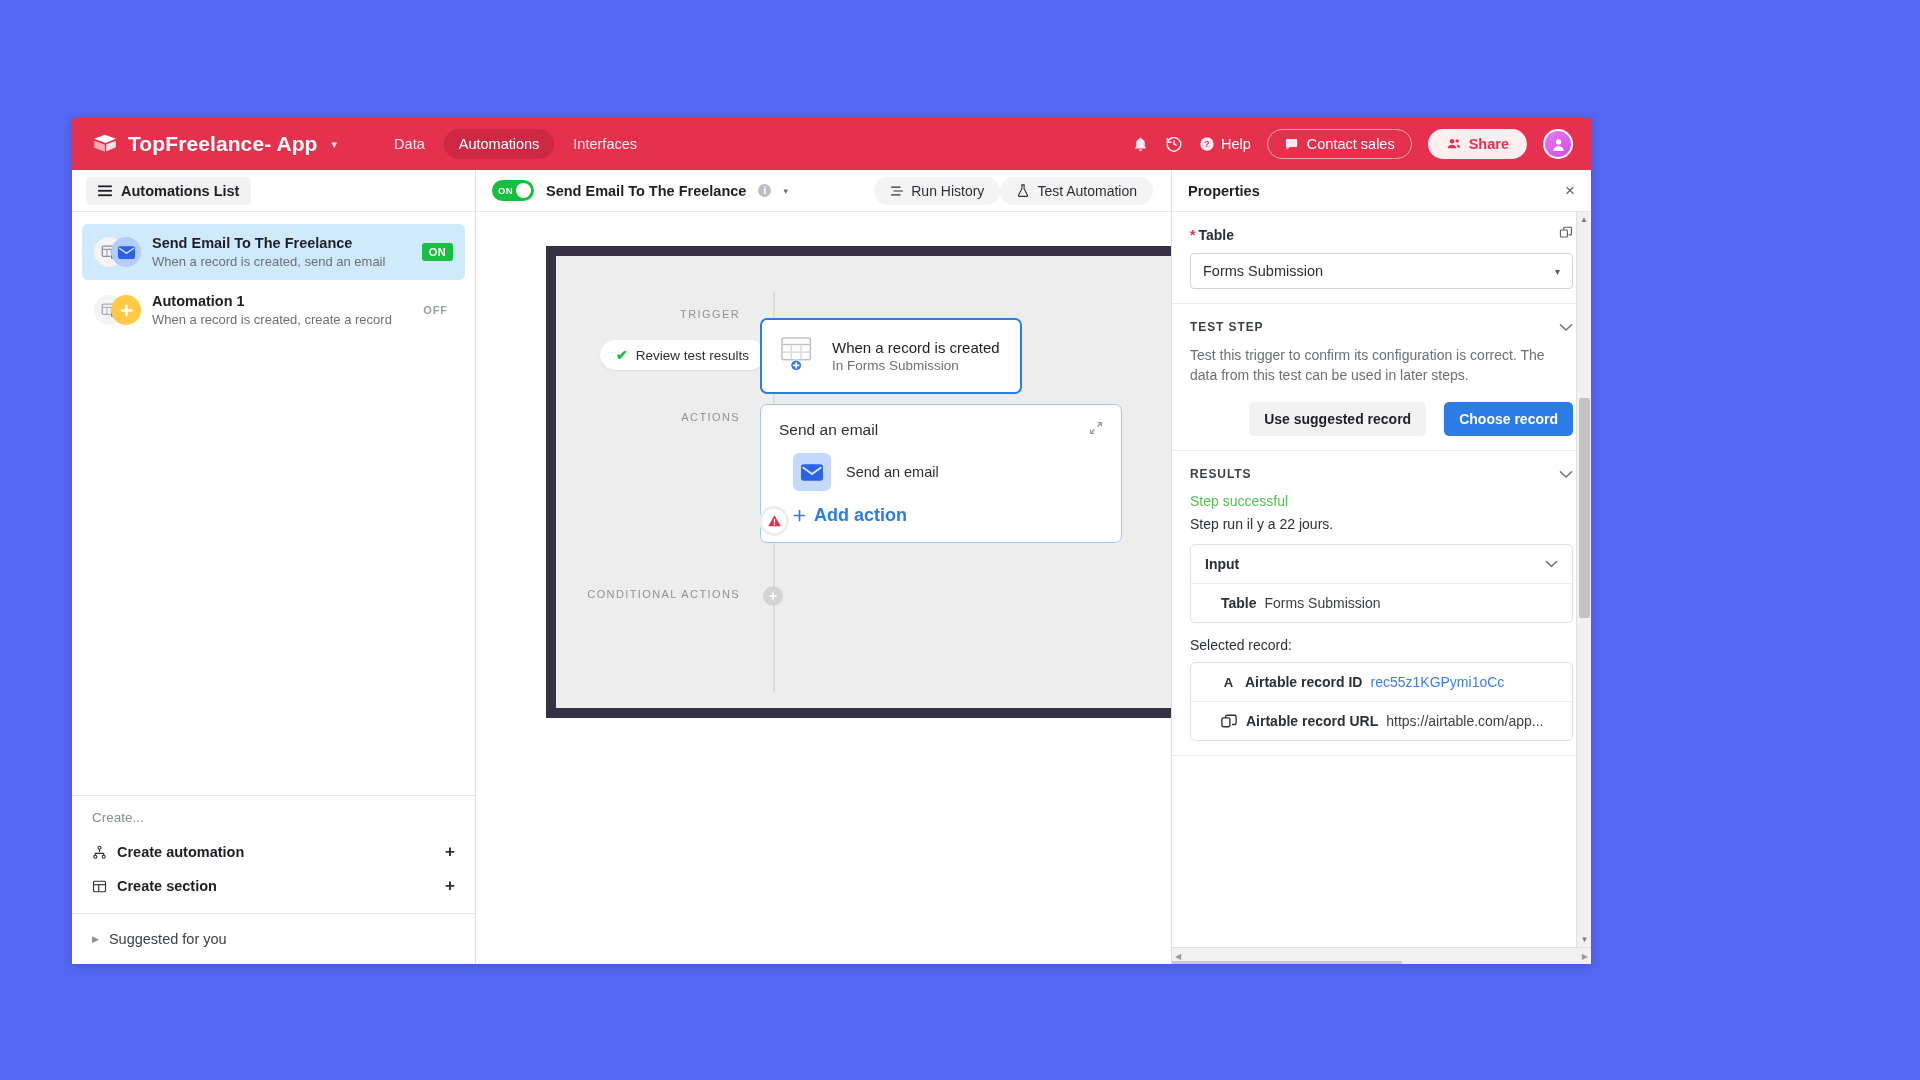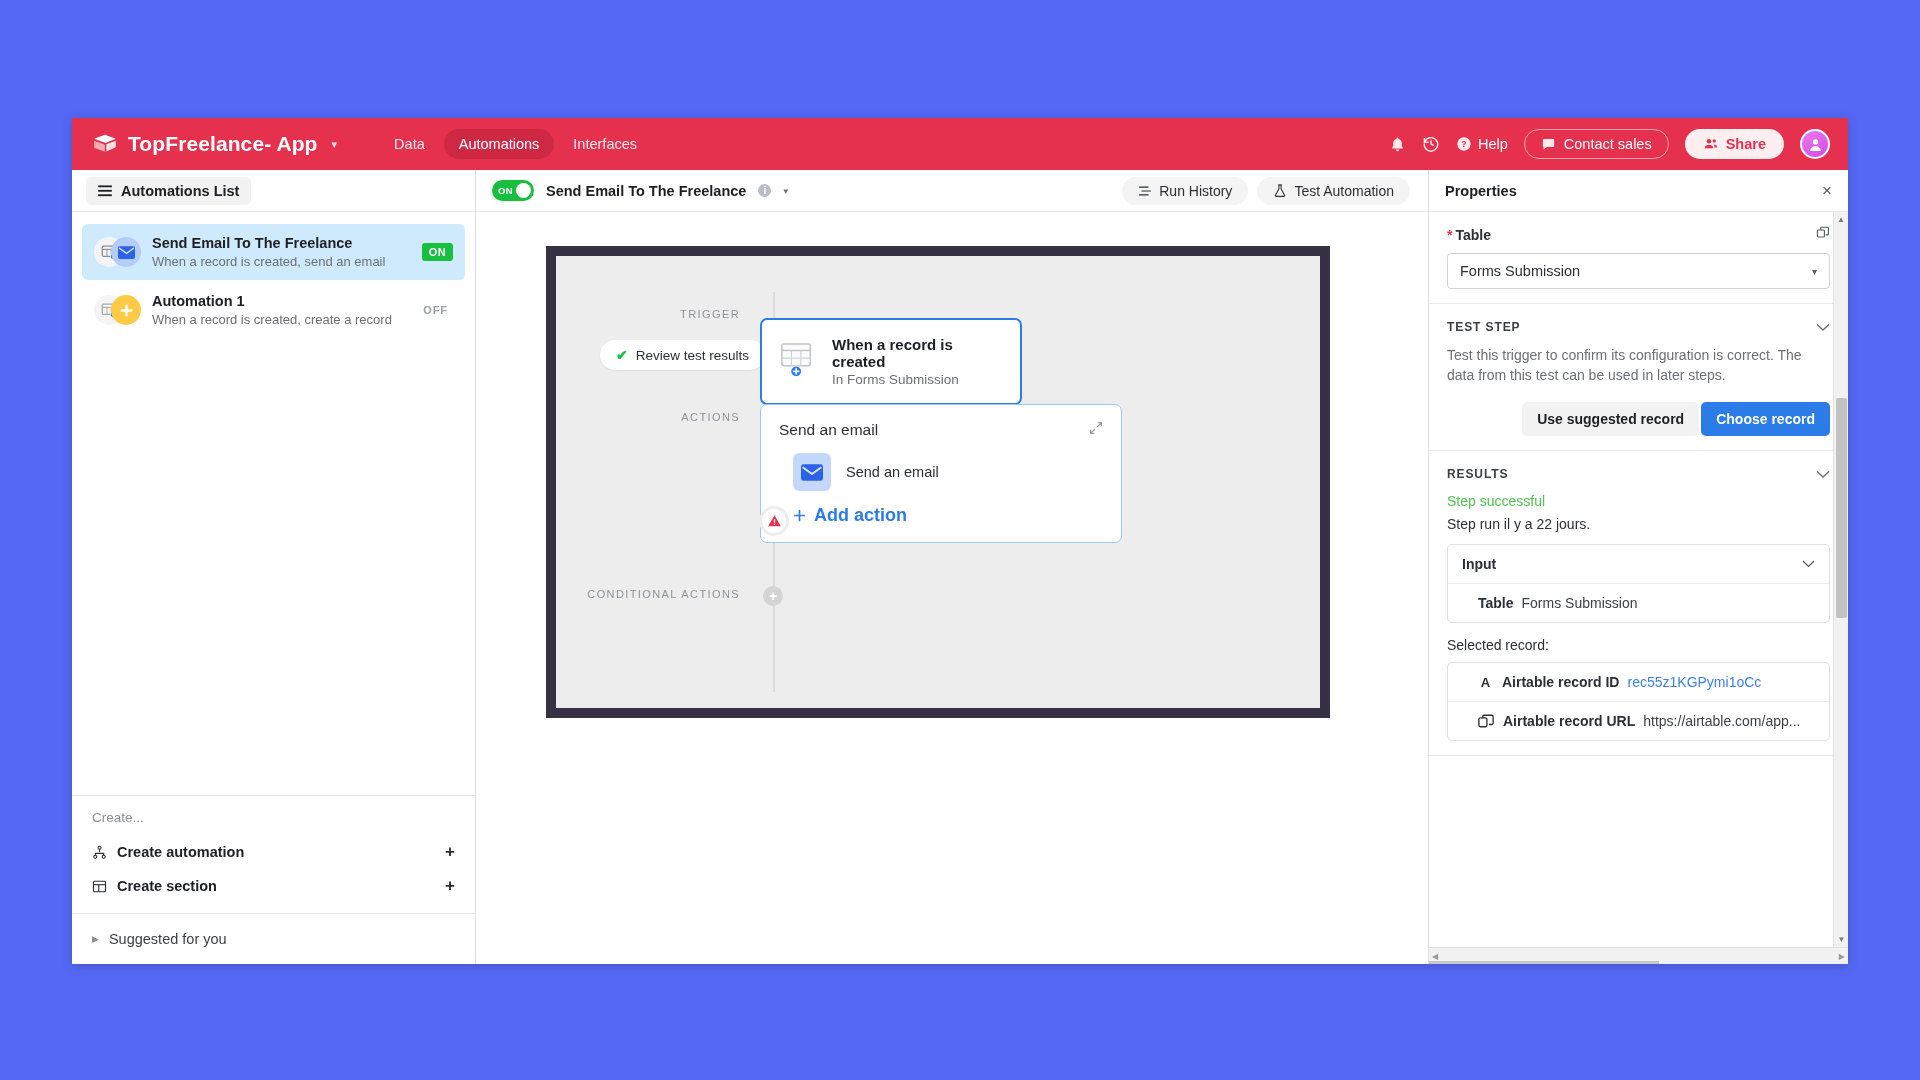--- a/index.html
+++ b/index.html
@@ -5,21 +5,21 @@
   * { box-sizing: border-box; margin: 0; padding: 0; }
   html, body {
     width: 1920px; height: 1080px;
     background: #5468f5;
     font-family: "Liberation Sans", sans-serif;
     overflow: hidden;
   }
   .app-window {
     position: absolute;
     left: 72px; top: 118px;
-    width: 1776px; height: 846px;
+    width: 1519px; height: 846px;
     background: #ffffff;
     overflow: hidden;
     box-shadow: 0 2px 10px rgba(0,0,0,.18);
   }
 
   
   .topbar {
     height: 52px; background: #e5304e;
     display: flex; align-items: center;
     padding: 0 18px 0 20px;
@@ -122,21 +122,21 @@
   }
   .toggle-on .lbl { font-size: 9.5px; font-weight: 700; color: #fff; margin-left: 3px; letter-spacing: .3px; }
   .toggle-on .knob { position: absolute; right: 3px; width: 15px; height: 15px; border-radius: 50%; background: #fff; }
   .canvas-title { font-size: 14.5px; font-weight: 700; color: #1d1f25; }
   .info-dot {
     width: 13px; height: 13px; border-radius: 50%; background: #b9bec4;
     color: #fff; font-size: 10px; display: inline-flex; align-items: center;
     justify-content: center; font-weight: 700; cursor: pointer;
   }
   .title-caret { font-size: 9px; color: #6b6f76; cursor: pointer; }
-  .tb-right { margin-left: auto; display: flex; gap: 9px; }
+  .tb-right { margin-left: auto; display: flex; }
   .tb-pill {
     display: flex; align-items: center; gap: 7px;
     background: #f4f4f4; border-radius: 18px; padding: 6px 16px;
     font-size: 14px; color: #2b2f36; cursor: pointer; white-space: nowrap;
   }
   .canvas-area { flex: 1; background: #fff; position: relative; }
   .flow-frame {
     position: absolute; left: 70px; top: 34px;
     width: 784px; height: 472px;
     background: #ededed; border: 10px solid #363145;
@@ -151,21 +151,21 @@
     background: #fff; border-radius: 18px; padding: 7px 16px;
     font-size: 13.5px; color: #2b2f36; display: flex; align-items: center;
     gap: 8px; cursor: pointer; box-shadow: 0 1px 2px rgba(0,0,0,.07); z-index: 2;
   }
   .check { color: #18bf3e; font-size: 14px; font-weight: 700; }
   .trigger-card {
     position: absolute; left: 204px; top: 62px; width: 262px;
     background: #fff; border: 2px solid #2c7ce8; border-radius: 7px;
     padding: 16px 18px; display: flex; align-items: center; gap: 14px; cursor: pointer; z-index: 2;
   }
-  .tc-title { font-size: 15px; font-weight: 700; color: #1d1f25; margin-bottom: 2px; }
+  .tc-title { font-size: 15px; font-weight: 400; color: #1d1f25; margin-bottom: 2px; }
   .tc-sub { font-size: 13.5px; color: #6b6f76; }
   .warn-badge {
     position: absolute; left: 206px; top: 253px; width: 24px; height: 24px;
     border-radius: 50%; background: #fff; display: flex; align-items: center;
     justify-content: center; z-index: 3; box-shadow: 0 0 0 3px #ededed;
   }
   .action-card {
     position: absolute; left: 204px; top: 148px; width: 362px;
     background: #fff; border: 1px solid #9ec7f3; border-radius: 7px;
     padding: 16px 18px 16px 18px; z-index: 2;
@@ -209,21 +209,21 @@
   .req { color: #e5304e; margin-right: 3px; }
   .select-box {
     border: 1px solid #d3d3d3; border-radius: 4px; padding: 9px 12px;
     font-size: 14.5px; color: #2b2f36; display: flex; align-items: center; cursor: pointer;
   }
   .select-caret { margin-left: auto; font-size: 10px; color: #5a5e66; }
   .sec-head { display: flex; align-items: center; margin-bottom: 10px; }
   .sec-title { font-size: 12px; font-weight: 700; letter-spacing: .9px; color: #3b3f46; }
   .chev { margin-left: auto; color: #6b6f76; cursor: pointer; }
   .sec-desc { font-size: 14px; color: #6b6f76; line-height: 1.42; }
-  .btn-row { display: flex; justify-content: flex-end; gap: 2px; margin-top: 16px; }
+  .btn-row { display: flex; justify-content: flex-end; gap: 18px; margin-top: 16px; }
   .btn-secondary {
     background: #f2f2f2; border-radius: 5px; padding: 9px 15px;
     font-size: 14px; font-weight: 600; color: #1d1f25; cursor: pointer; white-space: nowrap;
   }
   .btn-primary {
     background: #2c7ce8; border-radius: 5px; padding: 9px 15px;
     font-size: 14px; font-weight: 600; color: #fff; cursor: pointer; white-space: nowrap;
   }
   .status-ok { font-size: 14px; color: #4fc34f; margin-bottom: 7px; }
   .run-time { font-size: 14px; color: #2b2f36; margin-bottom: 12px; }

